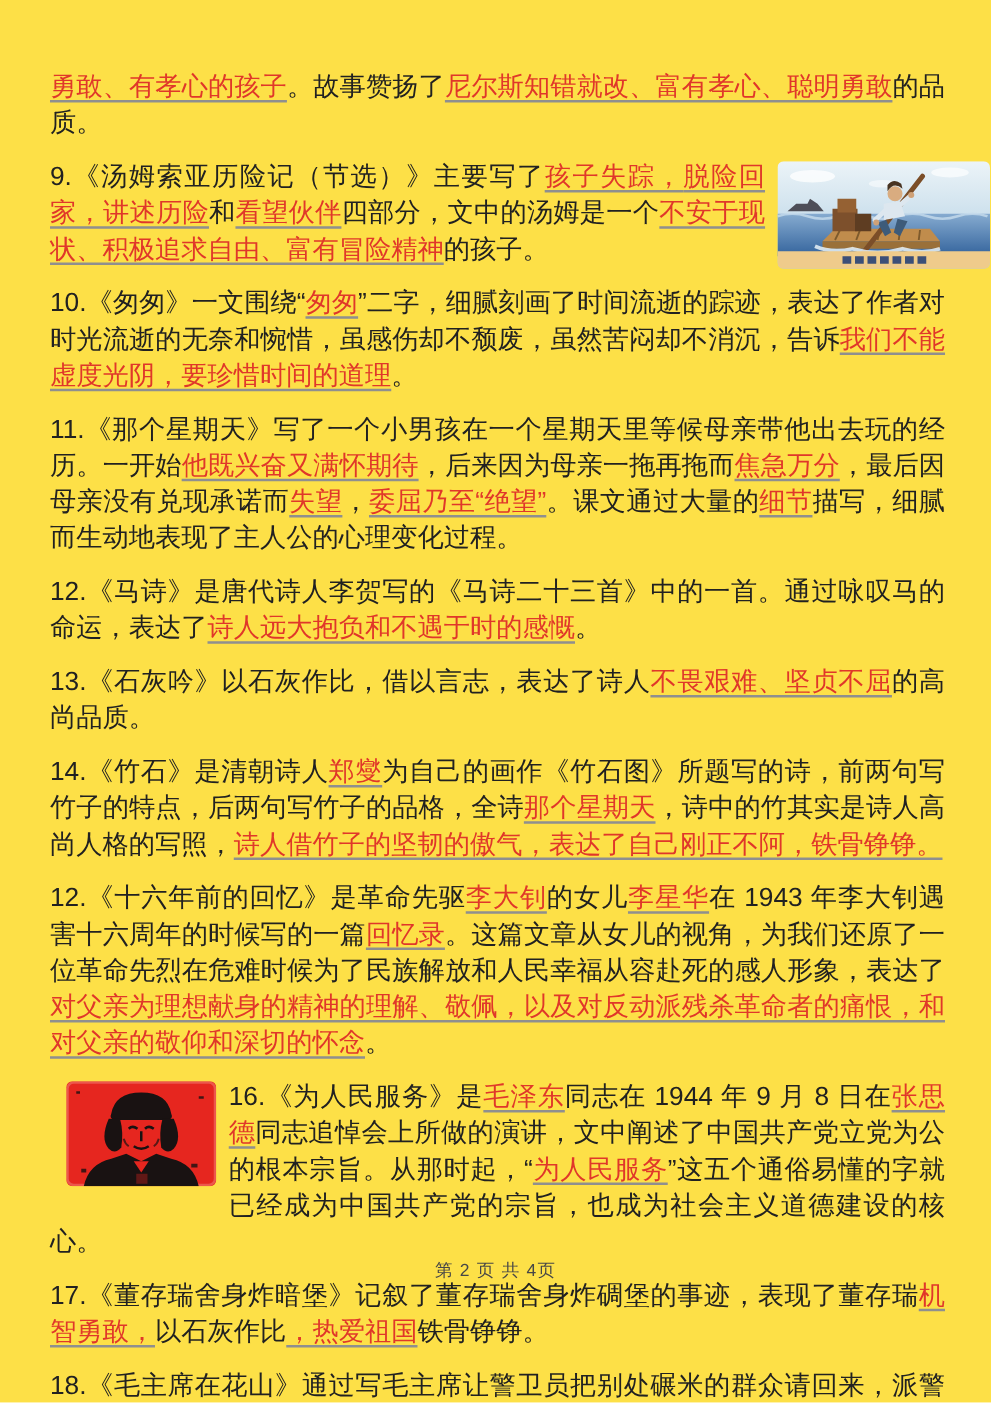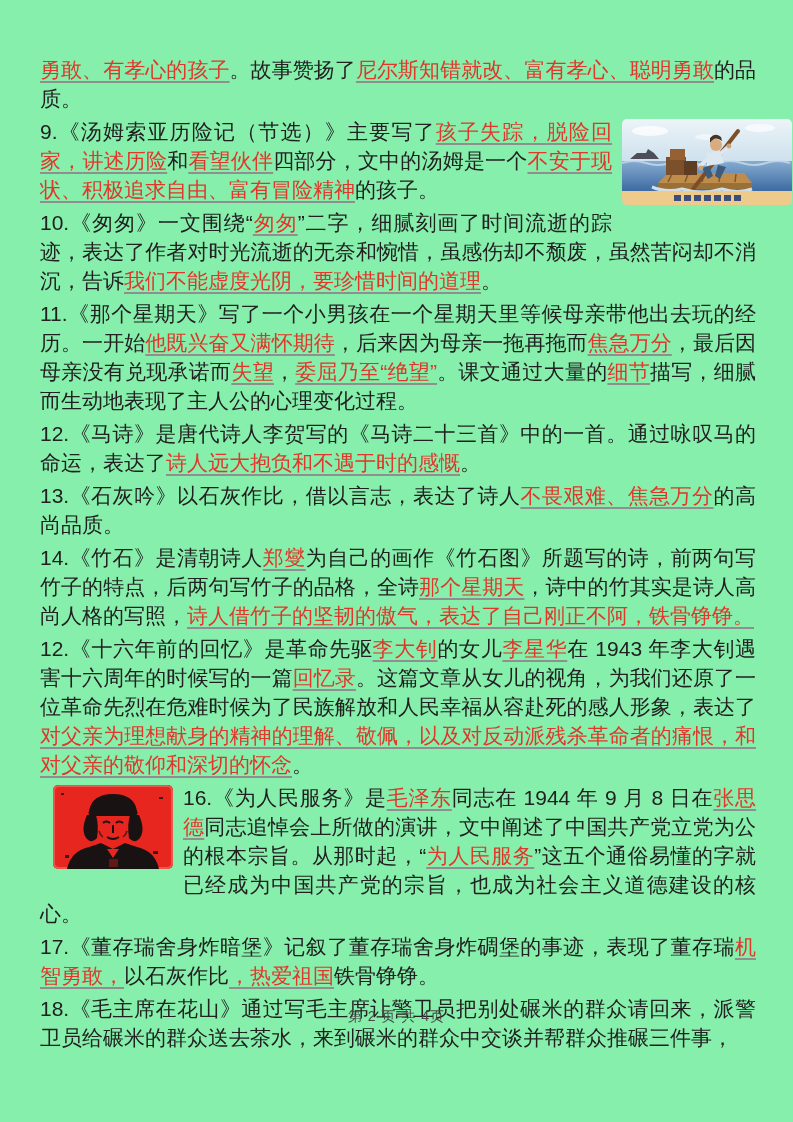--- a/index.html
+++ b/index.html
@@ -1,36 +1,36 @@
 <!DOCTYPE html>
 <html><head>
 <meta charset="utf-8">
 <style>
   html, body { margin: 0; padding: 0; background: #ffffff; }
   .page {
     position: relative;
     width: 793px;
     height: 1122px;
-    background: #86efac;
+    background: #fde047;
     overflow: hidden;
     font-family: "Liberation Sans", sans-serif;
   }
   .content {
     position: absolute;
     left: 40px;
     top: 55px;
     width: 716px;
     font-size: 21px;
     line-height: 29px;
     color: #212121;
     text-align: justify;
     word-break: break-all;
   }
   .para { margin: 0; }
-  .para + .para { margin-top: 4px; }
+  .para + .para { margin-top: 14px; }
   .tx { color: #212121; }
   .hl {
     color: #e0372a;
     text-decoration: underline;
     text-decoration-color: #8f8f8f;
     text-decoration-thickness: 1.5px;
     text-underline-offset: 4px;
   }
   .float-img { display: block; }
   .float-right {
@@ -117,21 +117,21 @@
                 <rect x="102" y="76" width="7" height="6"></rect>
           <rect x="112" y="76" width="7" height="6"></rect>
         </g>
       </g>
     </svg>
   </span>
 <span class="tx">9.《汤姆索亚历险记（节选）》主要写了</span><span class="hl">孩子失踪，</span><span class="hl">脱险回家，</span><span class="hl">讲述历险</span><span class="tx">和</span><span class="hl">看望伙伴</span><span class="tx">四部分，文中的汤姆是一个</span><span class="hl">不安于现状、积极追求自由、富有冒险精神</span><span class="tx">的孩子。</span></p>
       <p class="para"><span class="tx">10.《匆匆》一文围绕“</span><span class="hl">匆匆</span><span class="tx">”二字，细腻刻画了时间流逝的踪迹，表达了作者对时光流逝的无奈和惋惜，虽感伤却不颓废，虽然苦闷却不消沉，告诉</span><span class="hl">我们不能虚度光阴，要珍惜时间的道理</span><span class="tx">。</span></p>
       <p class="para"><span class="tx">11.《那个星期天》写了一个小男孩在一个星期天里等候母亲带他出去玩的经历。一开始</span><span class="hl">他既兴奋又满怀期待</span><span class="tx">，后来因为母亲一拖再拖而</span><span class="hl">焦急万分</span><span class="tx">，最后因母亲没有兑现承诺而</span><span class="hl">失望</span><span class="tx">，</span><span class="hl">委屈乃至“绝望”</span><span class="tx">。课文通过大量的</span><span class="hl">细节</span><span class="tx">描写，细腻而生动地表现了主人公的心理变化过程。</span></p>
       <p class="para"><span class="tx">12.《马诗》是唐代诗人李贺写的《马诗二十三首》中的一首。通过咏叹马的命运，表达了</span><span class="hl">诗人远大抱负和不遇于时的感慨</span><span class="tx">。</span></p>
-      <p class="para"><span class="tx">13.《石灰吟》以石灰作比，借以言志，表达了诗人</span><span class="hl">不畏艰难、焦急万分</span><span class="tx">的高尚品质。</span></p>
+      <p class="para"><span class="tx">13.《石灰吟》以石灰作比，借以言志，表达了诗人</span><span class="hl">不畏艰难、坚贞不屈</span><span class="tx">的高尚品质。</span></p>
       <p class="para"><span class="tx">14.《竹石》是清朝诗人</span><span class="hl">郑燮</span><span class="tx">为自己的画作《竹石图》所题写的诗，前两句写竹子的特点，后两句写竹子的品格，全诗</span><span class="hl">那个星期天</span><span class="tx">，诗中的竹其实是诗人高尚人格的写照，</span><span class="hl">诗人借竹子的坚韧的傲气，表达了自己刚正不阿，铁骨铮铮。</span></p>
       <p class="para"><span class="tx">12.《十六年前的回忆》是革命先驱</span><span class="hl">李大钊</span><span class="tx">的女儿</span><span class="hl">李星华</span><span class="tx">在 1943 年李大钊遇害十六周年的时候写的一篇</span><span class="hl">回忆录</span><span class="tx">。这篇文章从女儿的视角，为我们还原了一位革命先烈在危难时候为了民族解放和人民幸福从容赴死的感人形象，表达了</span><span class="hl">对父亲为理想献身的精神的理解、敬佩，以及对反动派残杀革命者的痛恨，和对父亲的敬仰和深切的怀念</span><span class="tx">。</span></p>
       <p class="para">
   <span class="float-img float-left">
     <svg width="120" height="84" viewBox="0 0 120 84">
       <defs>
               <clipPath id="zclip">
                 <rect width="120" height="84" rx="5"></rect>
               </clipPath>
             </defs>

